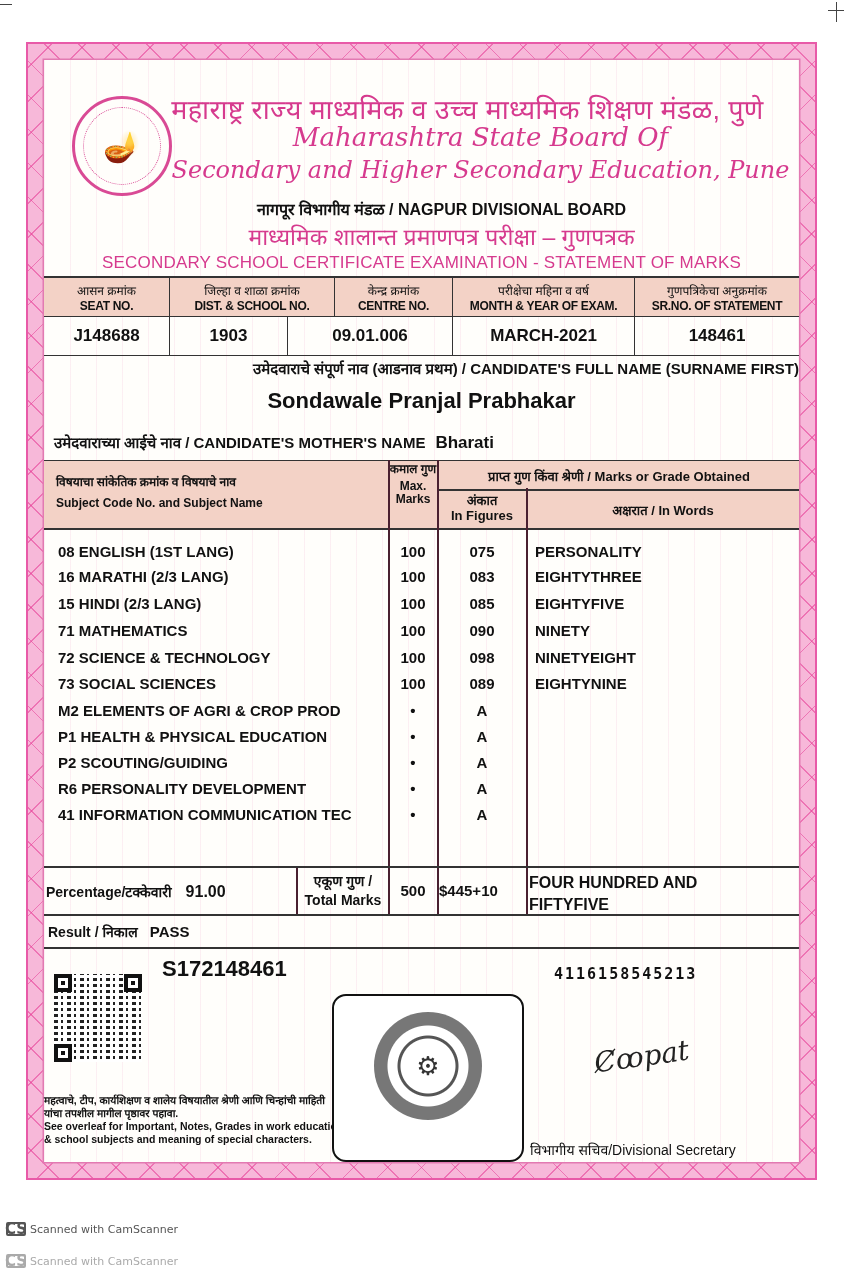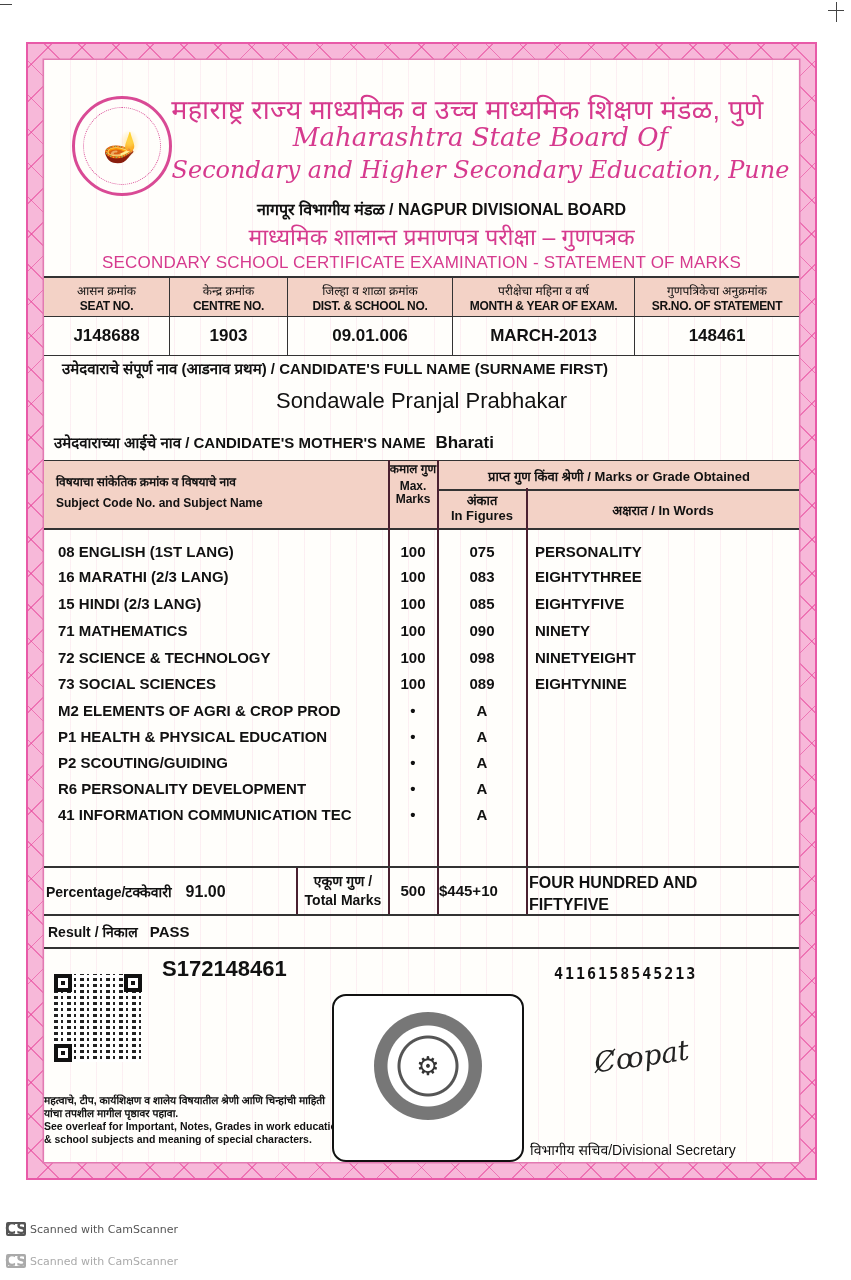--- a/index.html
+++ b/index.html
@@ -39,22 +39,22 @@
   .info-row { display:flex; }
   .info-head { background:#f3d2c6; border-bottom:1.5px solid #333; height:38px; }
   .info-vals { height:38px; border-bottom:1.5px solid #333; }
   .info-cell { display:flex; flex-direction:column; align-items:center; justify-content:center; border-right:1px solid #333; box-sizing:border-box; }
   .info-cell:last-child { border-right:none; }
   .c1{width:126px}.c2{width:118px}.c3{width:165px}.c4{width:182px}.c5{flex:1}
   .lbl-mr { font-size:12px; }
   .lbl-en { font-size:12px; font-weight:bold; letter-spacing:-0.3px; }
   .val { font-size:17px; font-weight:bold; }
 
-  .fullname-label { position:absolute; left:0; right:0; top:298px; text-align:left; font-size:15px; font-weight:bold;padding-left:18px; }
-  .fullname { position:absolute; left:0; right:0; top:328px; text-align:center; font-size:22px; font-weight:normal; }
+  .fullname-label { position:absolute; left:0; right:0; top:298px; text-align:right; font-size:15px; font-weight:bold; }
+  .fullname { position:absolute; left:0; right:0; top:328px; text-align:center; font-size:22px; font-weight:bold; }
   .mother { position:absolute; left:10px; top:372px; font-size:15px; font-weight:bold; }
   .mother-val { font-size:17px; margin-left:10px; }
 
   
   .marks { position:absolute; left:0; right:0; top:400px; }
   .mh { position:absolute; left:0; right:0; top:0; height:67px; background:#f3d2c6; border-top:1.5px solid #333; border-bottom:2px solid #333; }
   .vline { position:absolute; width:1.5px; background:#4a2030; }
   .mh-subj { position:absolute; left:12px; top:12px; font-size:12px; font-weight:bold; }
   .mh-subj div { margin-bottom:6px; }
   .mh-max { position:absolute; left:345px; width:48px; top:2px; text-align:center; font-size:12px; font-weight:bold; line-height:13px; }
@@ -121,27 +121,27 @@
     <div class="div-board">नागपूर विभागीय मंडळ / NAGPUR DIVISIONAL BOARD</div>
     <div class="exam-mr">माध्यमिक शालान्त प्रमाणपत्र परीक्षा – गुणपत्रक</div>
     <div class="exam-en">SECONDARY SCHOOL CERTIFICATE EXAMINATION - STATEMENT OF MARKS</div>
 
     <div class="info">
       <div class="info-row info-head">
         <div class="info-cell c1">
             <span class="lbl-mr">आसन क्रमांक</span>
             <span class="lbl-en">SEAT NO.</span>
           </div>
+        <div class="info-cell c3">
+            <span class="lbl-mr">जिल्हा व शाळा क्रमांक</span>
+            <span class="lbl-en">DIST. &amp; SCHOOL NO.</span>
+          </div>
         <div class="info-cell c2">
             <span class="lbl-mr">केन्द्र क्रमांक</span>
             <span class="lbl-en">CENTRE NO.</span>
-          </div>
-        <div class="info-cell c3">
-            <span class="lbl-mr">जिल्हा व शाळा क्रमांक</span>
-            <span class="lbl-en">DIST. &amp; SCHOOL NO.</span>
           </div>
         <div class="info-cell c4">
             <span class="lbl-mr">परीक्षेचा महिना व वर्ष</span>
             <span class="lbl-en">MONTH &amp; YEAR OF EXAM.</span>
           </div>
         <div class="info-cell c5">
             <span class="lbl-mr">गुणपत्रिकेचा अनुक्रमांक</span>
             <span class="lbl-en">SR.NO. OF STATEMENT</span>
           </div>
       </div>
@@ -149,21 +149,21 @@
         <div class="info-cell c1">
             <span class="val">J148688</span>
           </div>
         <div class="info-cell c2">
             <span class="val">1903</span>
           </div>
         <div class="info-cell c3">
             <span class="val">09.01.006</span>
           </div>
         <div class="info-cell c4">
-            <span class="val">MARCH-2013</span>
+            <span class="val">MARCH-2021</span>
           </div>
         <div class="info-cell c5">
             <span class="val">148461</span>
           </div>
       </div>
     </div>
 
     <div class="fullname-label">उमेदवाराचे संपूर्ण नाव (आडनाव प्रथम) / CANDIDATE'S FULL NAME (SURNAME FIRST)</div>
     <div class="fullname">Sondawale Pranjal Prabhakar</div>
     <div class="mother">

